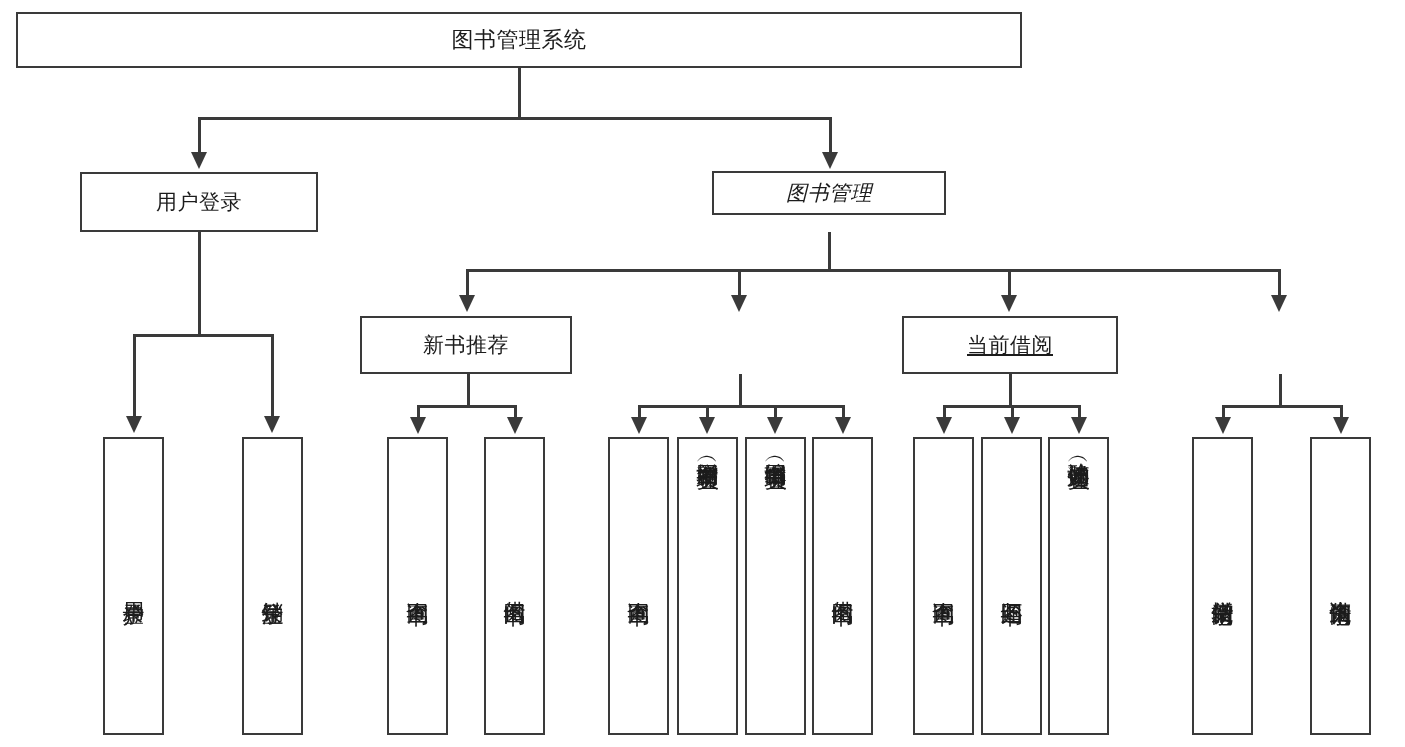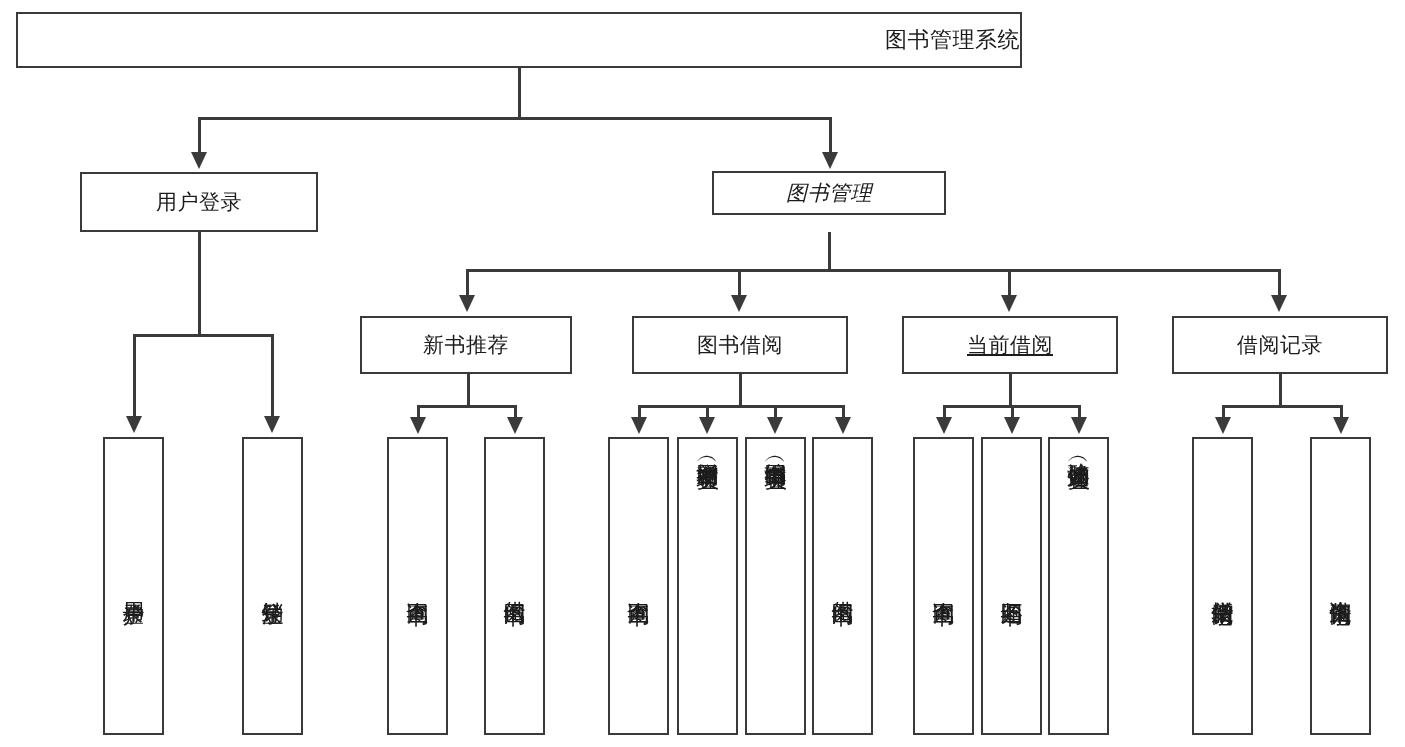--- a/index.html
+++ b/index.html
@@ -80,21 +80,21 @@
     letter-spacing: 0.5px;
     white-space: nowrap;
     pointer-events: none;
   }
 </style>
 </head>
 <body>
 
 <div id="canvas">
 
-  <div class="node root horizontal" style="left:16px; top:12px; width:1006px; height:56px;justify-content:flex-end;">
+  <div class="node root horizontal" style="left:16px; top:12px; width:1006px; height:56px;">
     <span class="label">图书管理系统</span>
   </div>
 
   <div class="edge v" style="left:518px; top:68px; height:50px;"></div>
   <div class="edge h" style="left:198px; top:117px; width:632px;"></div>
   <div class="edge v" style="left:198px; top:117px; height:38px;"></div>
   <div class="arrow" style="left:191px; top:152px;"></div>
   <div class="edge v" style="left:829px; top:117px; height:38px;"></div>
   <div class="arrow" style="left:822px; top:152px;"></div>
 
@@ -119,28 +119,22 @@
   <div class="edge v" style="left:738px; top:269px; height:27px;"></div>
   <div class="arrow" style="left:731px; top:295px;"></div>
   <div class="edge v" style="left:1008px; top:269px; height:27px;"></div>
   <div class="arrow" style="left:1001px; top:295px;"></div>
   <div class="edge v" style="left:1278px; top:269px; height:27px;"></div>
   <div class="arrow" style="left:1271px; top:295px;"></div>
 
   <div class="node horizontal" style="left:360px; top:316px; width:212px; height:58px;">
     <span class="label">新书推荐</span>
   </div>
-  <div class="node horizontal" style="left:632px; top:316px; width:216px; height:58px;">
-    <span class="label">图书借阅</span>
-  </div>
   <div class="node horizontal" style="left:902px; top:316px; width:216px; height:58px;text-decoration:underline;">
     <span class="label">当前借阅</span>
-  </div>
-  <div class="node horizontal" style="left:1172px; top:316px; width:216px; height:58px;">
-    <span class="label">借阅记录</span>
   </div>
 
   <div class="edge v" style="left:467px; top:374px; height:32px;"></div>
   <div class="edge h" style="left:417px; top:405px; width:100px;"></div>
   <div class="edge v" style="left:417px; top:405px; height:13px;"></div>
   <div class="arrow" style="left:410px; top:417px;"></div>
   <div class="edge v" style="left:514px; top:405px; height:13px;"></div>
   <div class="arrow" style="left:507px; top:417px;"></div>
 
   <div class="edge v" style="left:739px; top:374px; height:32px;"></div>

